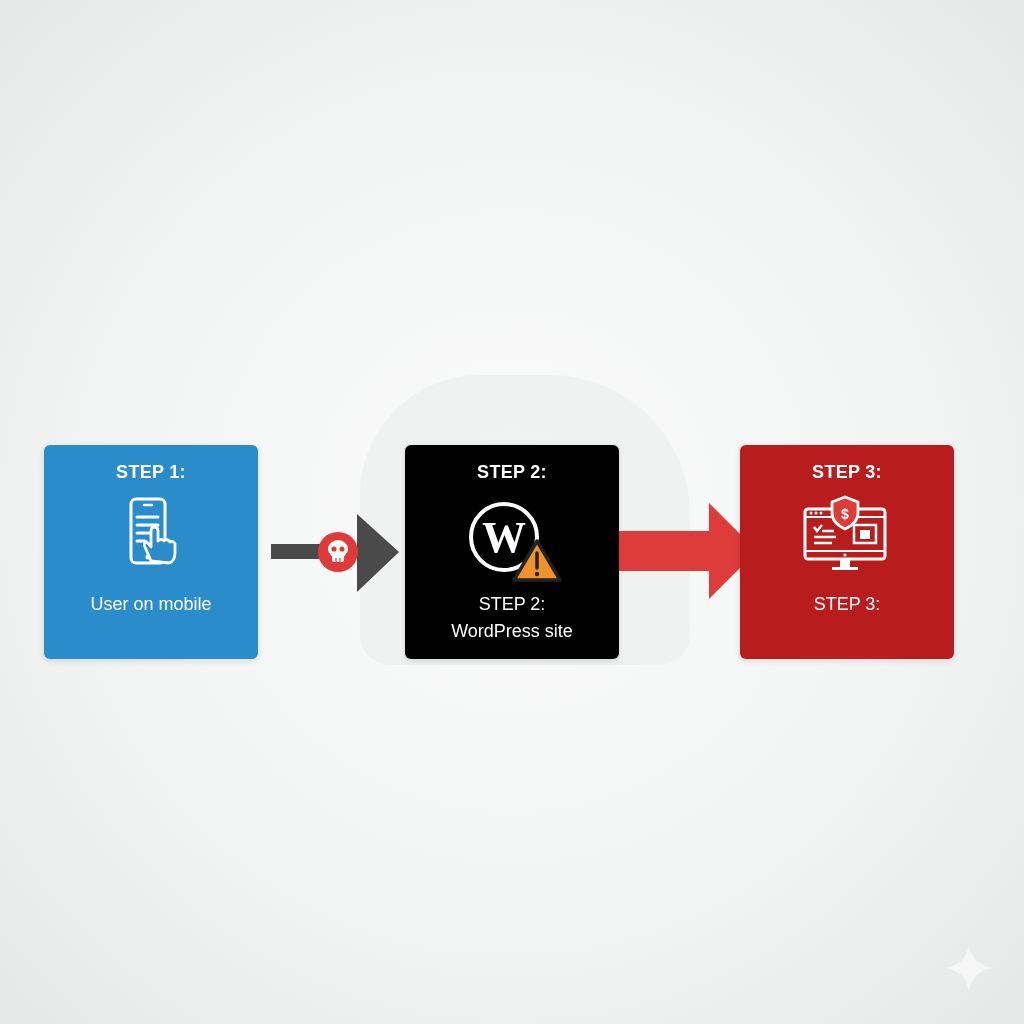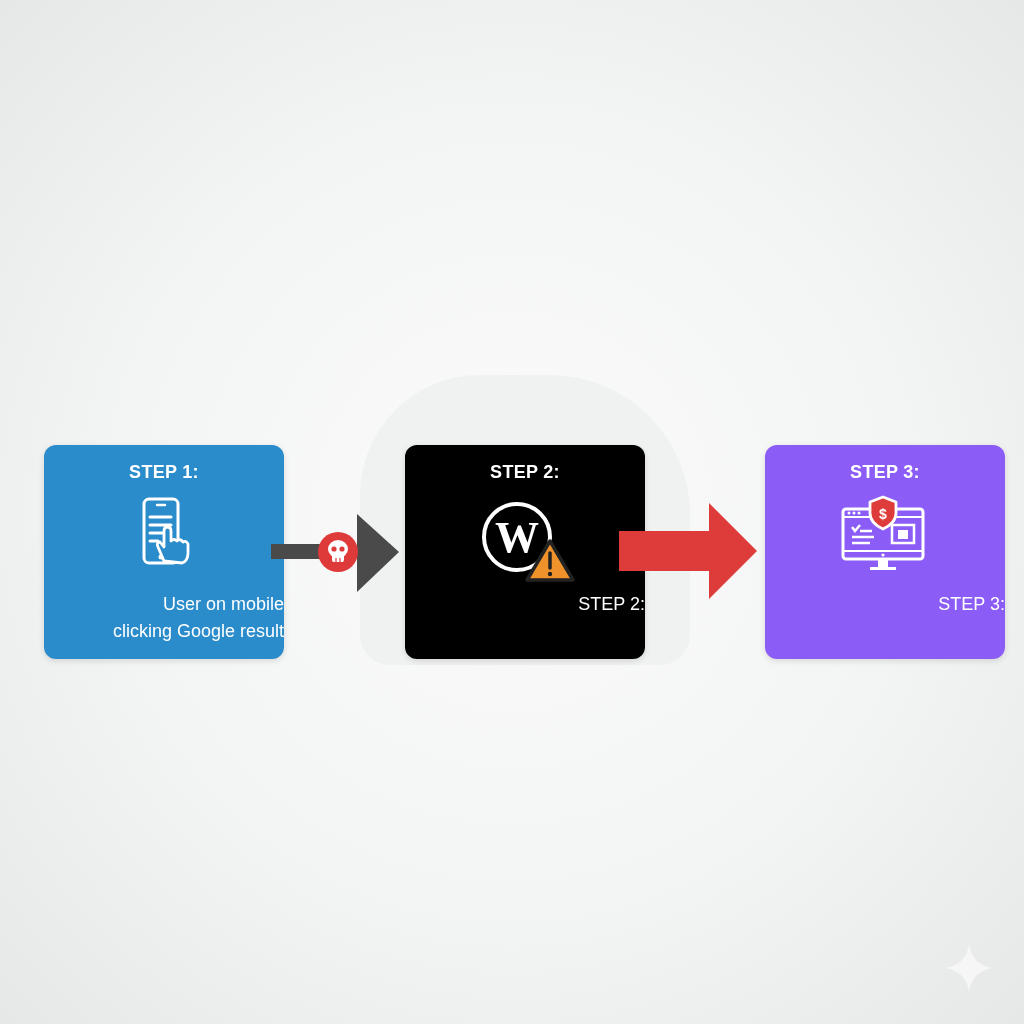--- a/index.html
+++ b/index.html
@@ -20,23 +20,23 @@
       top: 375px;
       width: 330px;
       height: 290px;
       background: #eff0f0;
       border-radius: 120px 140px 30px 30px;
       opacity: 0.85;
     }
     .step-box {
       position: absolute;
       top: 445px;
-      width: 240px;
+      width: 214px;
       height: 214px;
-      border-radius: 12px;
+      border-radius: 6px;
       color: #ffffff;
       box-shadow: 0 2px 6px rgba(0,0,0,0.12);
     }
     .step-box .title {
       position: absolute;
       top: 17px;
       left: 0;
       right: 0;
       text-align: center;
       font-size: 18px;
@@ -47,27 +47,27 @@
       position: absolute;
       top: 52px;
       left: 50%;
       transform: translateX(-50%);
     }
     .step-box .caption {
       position: absolute;
       top: 146px;
       left: 0;
       right: 0;
-      text-align: right;
+      text-align: center;
       font-size: 18px;
       line-height: 27px;
     }
     #step1 { left: 44px; background: #2a8ccb; }
     #step2 { left: 405px; background: #000000; }
-    #step3 { left: 765px; background: #8b5cf6; }
+    #step3 { left: 740px; background: #b91c1c; }
 
     .arrow-dark {
       position: absolute;
       left: 271px;
       top: 514px;
       width: 130px;
       height: 80px;
     }
     .arrow-red {
       position: absolute;
@@ -98,21 +98,20 @@
       <circle cx="37" cy="60" r="2.5" fill="#fff"></circle>
       <line x1="26" y1="20" x2="47" y2="20" stroke="#fff" stroke-width="3" stroke-linecap="round"></line>
       <line x1="26" y1="28" x2="47" y2="28" stroke="#fff" stroke-width="3" stroke-linecap="round"></line>
       <line x1="26" y1="36" x2="40" y2="36" stroke="#fff" stroke-width="3" stroke-linecap="round"></line>
       <line x1="26" y1="44" x2="34" y2="44" stroke="#fff" stroke-width="3" stroke-linecap="round"></line>
       <path d="M40 64 L34 50 Q32 45 36 45 L40 50 L40 34 Q40 30 43.5 30 Q47 30 47 34 L47 44 Q50 41 53 44 Q56 41 59 45 Q62 43 64 47 L64 56 Q64 64 58 66 Z" fill="#2a8ccb" stroke="#fff" stroke-width="2.8" stroke-linejoin="round"></path>
     </svg>
   </div>
   <div class="caption">
     <div>User on mobile</div>
-    <div>clicking Google result</div>
   </div>
 </div>
 
 <div class="arrow-dark">
   <svg width="130" height="80" viewBox="0 0 130 80">
     <rect x="0" y="30" width="70" height="15" fill="#4a4a4a"></rect>
     <polygon points="86,0 128,38 86,78" fill="#4a4a4a"></polygon>
     <g>
       <circle cx="67" cy="38" r="20" fill="#df3a3a"></circle>
       <ellipse cx="67" cy="35" rx="10" ry="9" fill="#fff"></ellipse>
@@ -131,20 +130,21 @@
     <svg width="110" height="82" viewBox="0 0 110 82">
       <circle cx="47" cy="36" r="33" fill="none" stroke="#fff" stroke-width="4"></circle>
       <text x="47" y="51" text-anchor="middle" font-family="'Liberation Serif', serif" font-size="44" font-weight="bold" fill="#fff">W</text>
       <polygon points="80,40 103,79 57,79" fill="#f0922b" stroke="#222" stroke-width="3.5" stroke-linejoin="round"></polygon>
       <line x1="80" y1="52" x2="80" y2="67" stroke="#222" stroke-width="3.5" stroke-linecap="round"></line>
       <circle cx="80" cy="73" r="2.2" fill="#222"></circle>
     </svg>
   </div>
   <div class="caption">
     <div>STEP 2:</div>
+    <div>WordPress site</div>
   </div>
 </div>
 
 <div class="arrow-red">
   <svg width="148" height="100" viewBox="0 0 148 100">
     <rect x="0" y="28" width="92" height="40" fill="#de3c3a"></rect>
     <polygon points="90,0 138,48 90,96" fill="#de3c3a"></polygon>
   </svg>
 </div>
 

